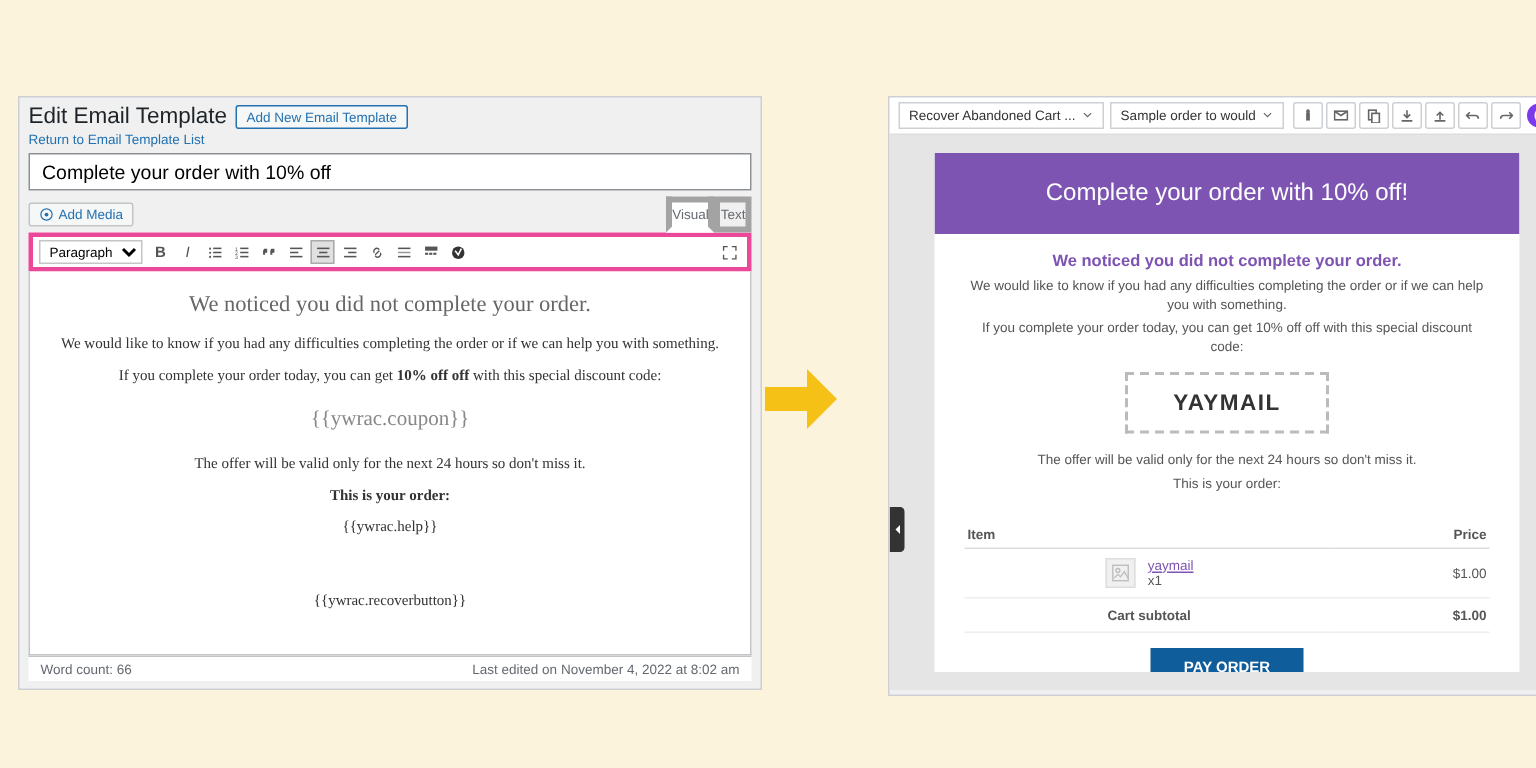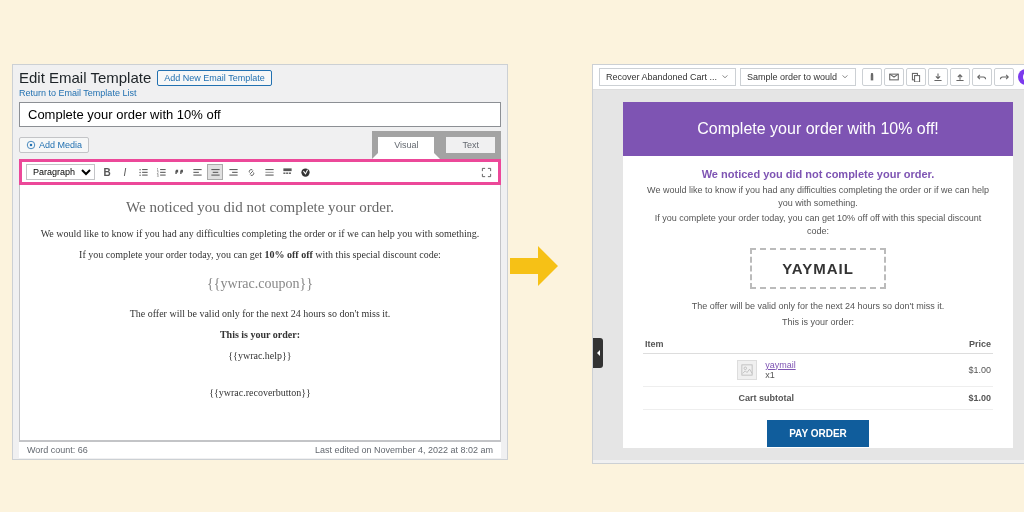--- a/index.html
+++ b/index.html
@@ -12,21 +12,21 @@
 .left-head{padding:4px 6px 0 6px}
 .title-row{display:flex;align-items:center;gap:6px}
 .page-title{font-size:15px;font-weight:400;color:#1d2327}
 .btn-outline{border:1px solid #2271b1;color:#2271b1;background:#f6f7f7;padding:2px 6px;font-size:9px;border-radius:2px;cursor:pointer}
 .back-link{color:#2271b1;font-size:9px;margin-top:2px;display:block}
 .title-input{width:100%;padding:4px 8px;font-size:13px;border:1px solid #8c8f94;background:#fff;margin-top:4px}
 .media-row{margin-top:4px;display:flex;align-items:center}
 .add-media{border:1px solid #c3c4c7;background:#f6f7f7;padding:2px 6px;font-size:9px;color:#2271b1;border-radius:2px;cursor:pointer;display:flex;align-items:center;gap:3px}
 .add-media svg{width:10px;height:10px}
 .tabs{margin-left:auto;display:flex;gap:0}
-.tab{padding:3px 16px;font-size:9px;color:#646970;border:6px solid #a3a3a3;background:#f0f0f1;cursor:pointer}
+.tab{padding:3px 0;font-size:9px;color:#646970;border:4px solid #a3a3a3;background:#f0f0f1;cursor:pointer}
 .tab.active{background:#fff;border-bottom-color:#fff}
 .toolbar{display:flex;align-items:flex-end;gap:2px;padding:2px 4px;border:3px solid #ec4899;background:#fff;margin:0 6px}
 .fmt-sel{font-size:9px;padding:1px 2px;border:1px solid #c3c4c7;background:#fff;margin-right:2px}
 .tbtn{width:16px;height:16px;display:flex;align-items:center;justify-content:center;cursor:pointer;color:#555;font-size:10px}
 .tbtn svg{width:11px;height:11px}
 .tbtn.active{background:#e0e0e0;border:1px solid #aaa}
 .editor{background:#fff;border:1px solid #c3c4c7;border-top:none;margin:0 6px;height:256px;padding:10px 14px;text-align:center;font-family:Georgia,serif;color:#333;overflow:hidden}
 .editor h2{font-size:15px;font-weight:400;color:#666;margin:4px 0 10px}
 .editor p{font-size:10px;margin:6px 0;line-height:1.5}
 .coupon-ph{font-size:14px;color:#888;margin:14px 0}
@@ -47,21 +47,21 @@
 .toggle::after{content:"";position:absolute;right:2px;top:2px;width:12px;height:12px;background:#fff;border-radius:50%}
 .preview{background:#e5e5e5;padding:12px 30px;height:370px;overflow:hidden;position:relative}
 .collapse-tab{position:absolute;left:0;top:248px;width:10px;height:30px;background:#333;border-radius:0 3px 3px 0;display:flex;align-items:center;justify-content:center;cursor:pointer}
 .collapse-tab svg{width:6px;height:8px;fill:#fff}
 .email{background:#fff;height:100%;overflow:hidden}
 .em-header{background:#7e54b3;color:#fff;text-align:center;padding:18px 10px;font-size:16px;font-weight:300}
 .em-body{padding:12px 20px;text-align:center;font-size:9px;color:#555}
 .em-body h3{color:#7e54b3;font-size:11px;font-weight:bold;margin-bottom:4px}
 .em-body p{margin:3px 0;line-height:1.4}
 .coupon-box{border:2px dashed #bbb;display:inline-block;padding:10px 30px;font-size:15px;font-weight:bold;color:#333;margin:8px 0;letter-spacing:1px}
-.order-tbl{width:100%;border-collapse:collapse;font-size:9px;margin-top:6px}
+.order-tbl{width:100%;border-collapse:collapse;font-size:9px;margin-top:18px}
 .order-tbl th{text-align:left;padding:4px 2px;border-bottom:1px solid #ddd;font-weight:bold}
 .order-tbl th:last-child,.order-tbl td:last-child{text-align:right}
 .order-tbl td{padding:6px 2px;border-bottom:1px solid #eee}
 .prod-img{width:20px;height:20px;background:#f0f0f0;border:1px solid #ddd;display:inline-flex;align-items:center;justify-content:center;vertical-align:middle;margin-right:6px}
 .prod-img svg{width:12px;height:12px;stroke:#bbb;fill:none}
 .prod-name{color:#7e54b3;text-decoration:underline}
 .pay-btn{background:#105d9c;color:#fff;border:none;padding:8px 22px;font-size:10px;font-weight:bold;margin-top:10px;cursor:pointer}
 </style>
 </head>
 <body>
@@ -175,21 +175,21 @@
       </span>
   </div>
   <div class="editor">
     <h2>We noticed you did not complete your order.</h2>
     <p>We would like to know if you had any difficulties completing the order or if we can help you with something.</p>
     <p><span>If you complete your order today, you can get </span><b>10% off off</b><span> with this special discount code:</span></p>
     <div class="coupon-ph">{{ywrac.coupon}}</div>
     <p>The offer will be valid only for the next 24 hours so don't miss it.</p>
     <p><b>This is your order:</b></p>
     <p>{{ywrac.help}}</p>
-    <p style="margin-top:22px">{{ywrac.recoverbutton}}</p>
+    <p style="margin-top:34px">{{ywrac.recoverbutton}}</p>
   </div>
   <div class="status-bar">
     <span>Word count: 66</span>
     <span>Last edited on November 4, 2022 at 8:02 am</span>
   </div>
 </div>
 
 <svg class="arrow" viewBox="0 0 52 44">
   <path d="M2 14 H30 V2 L50 22 L30 42 V30 H2 Z" fill="#f6c116"></path>
 </svg>

